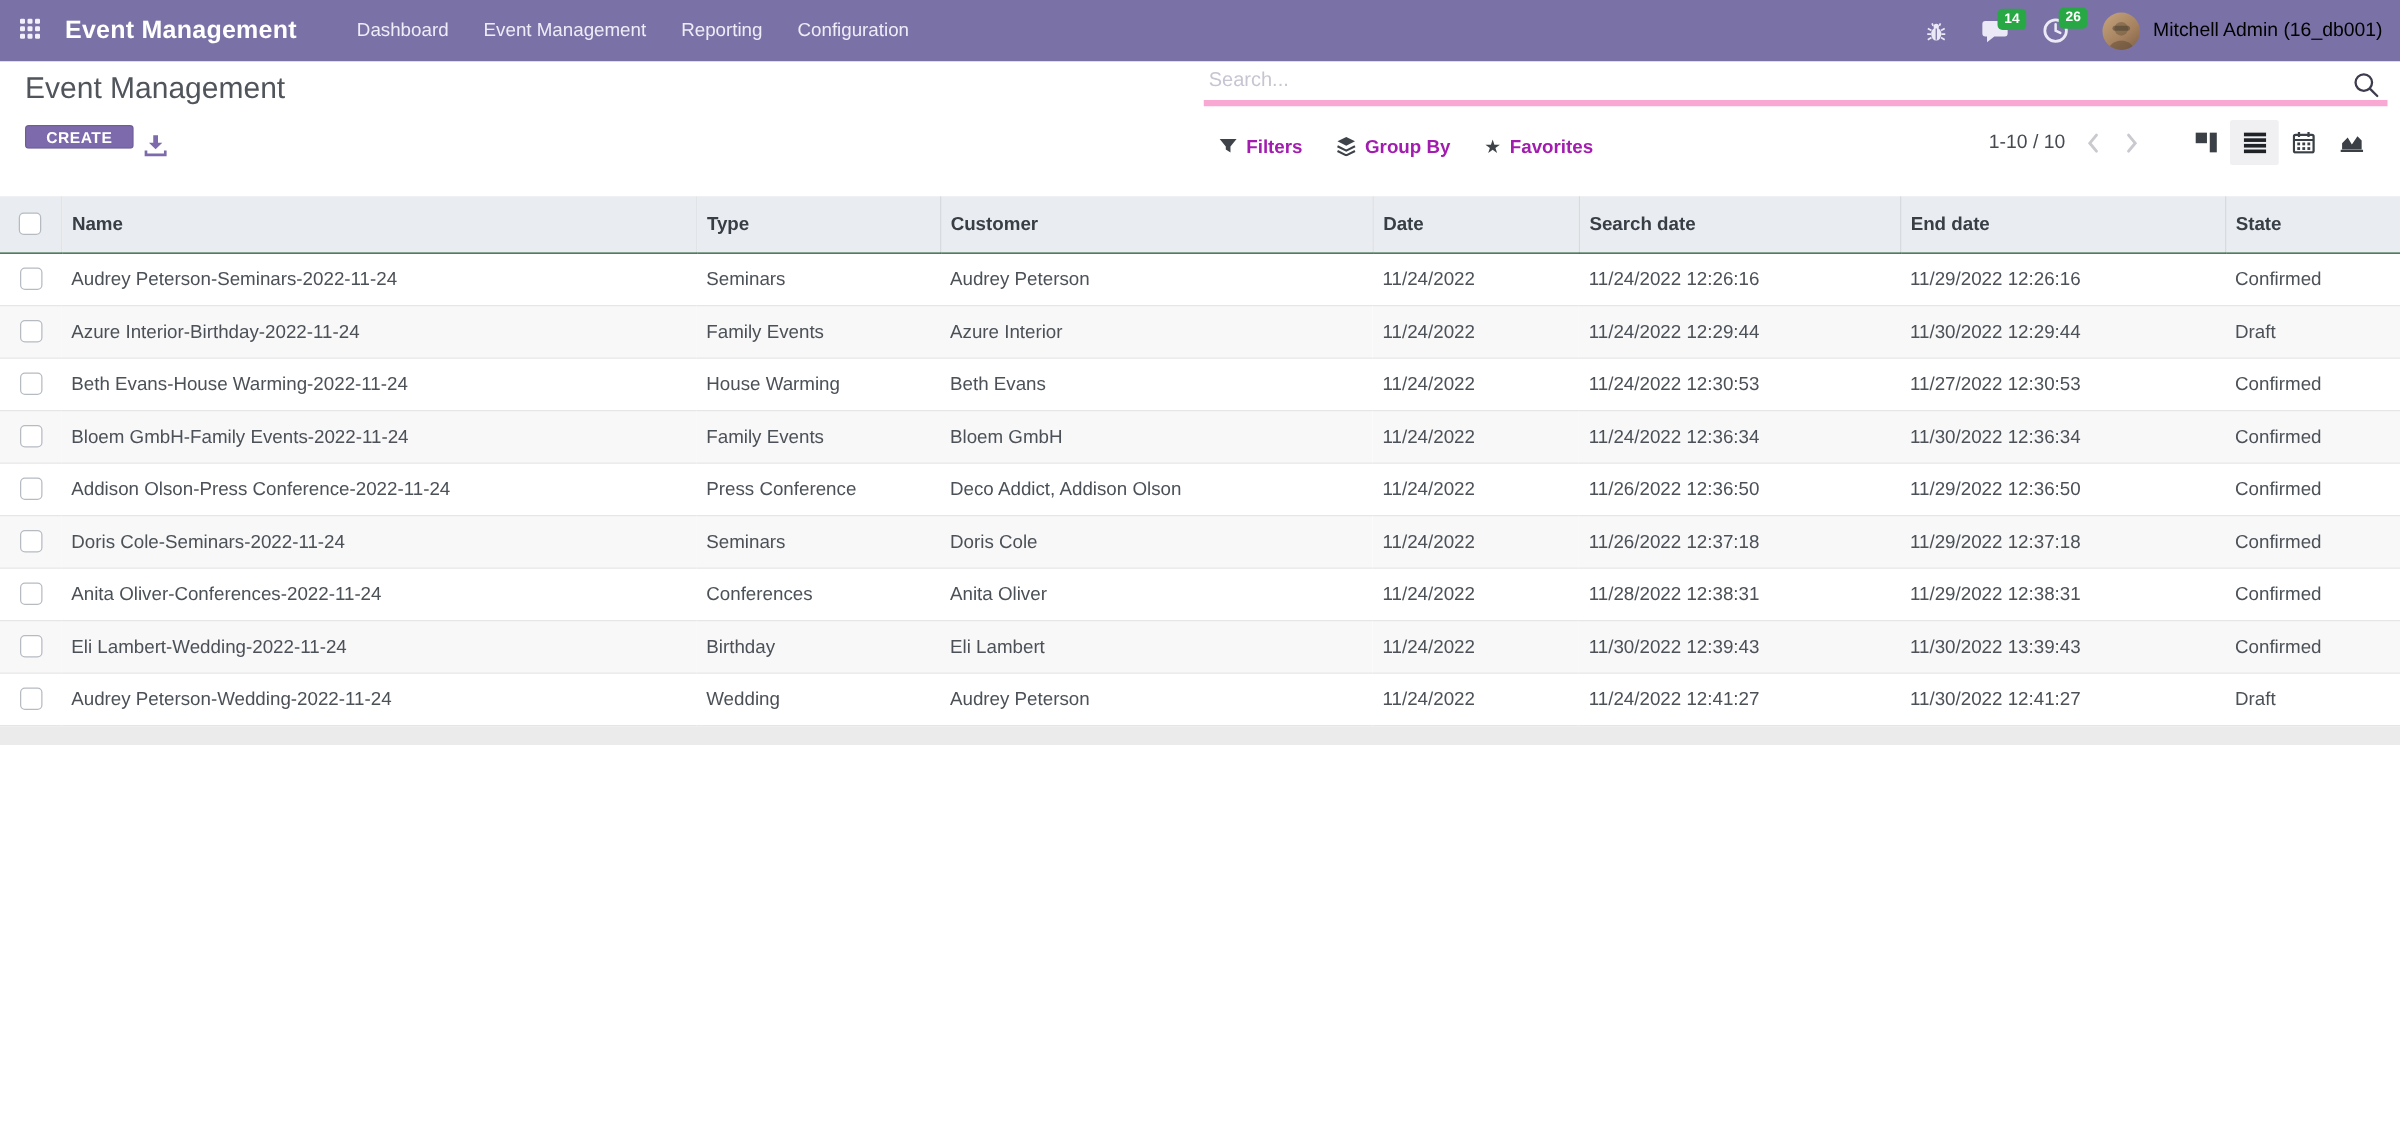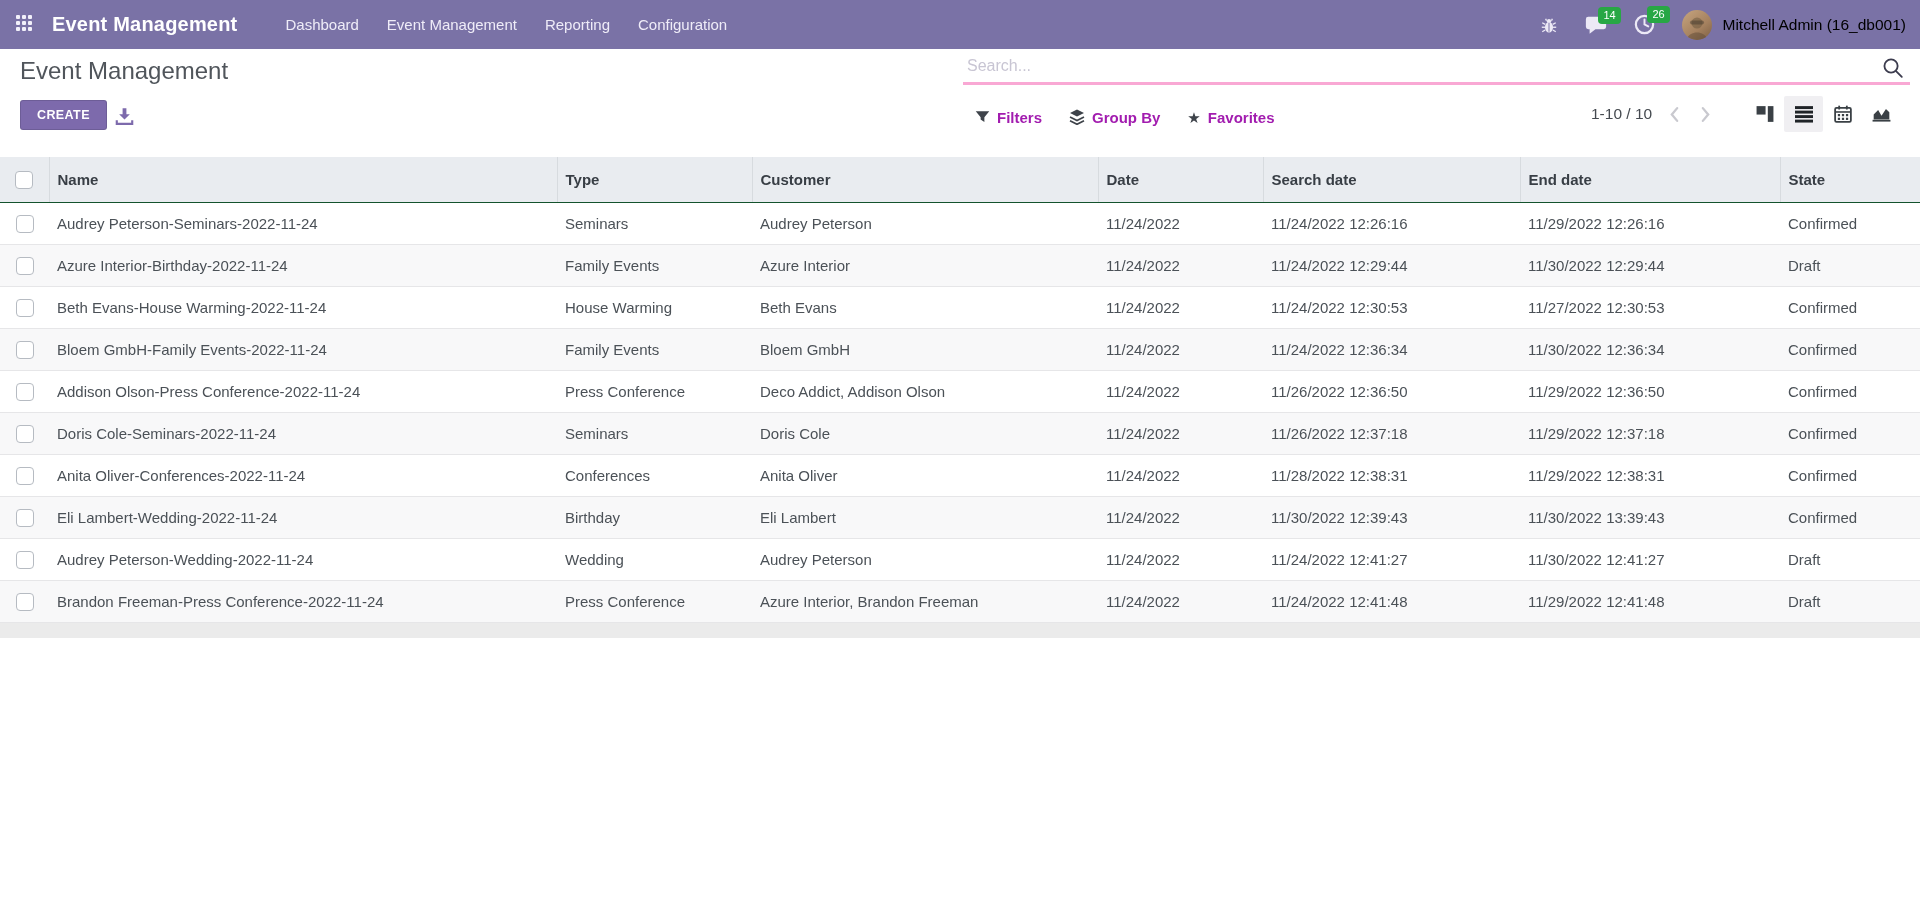--- a/index.html
+++ b/index.html
@@ -33,49 +33,49 @@
   .menu-item {
     color: #efecf8; font-size: 15px; padding: 0 14px; height: 49px;
     display: flex; align-items: center; cursor: pointer; white-space: nowrap;
     text-decoration: none;
   }
   .systray { margin-left: auto; display: flex; align-items: center; gap: 27px; }
   .tray-btn { position: relative; display: flex; align-items: center; cursor: pointer; }
   .badge {
     position: absolute; top: -8px; left: 13px;
     background: var(--badge-green, #28a745); color: #fff;
-    font-size: 11px; font-weight: 400; line-height: 1;
+    font-size: 11px; font-weight: 700; line-height: 1;
     padding: 3px 5px; border-radius: 4px;
   }
   .user-menu { display: flex; align-items: center; gap: 10px; cursor: pointer; }
   .avatar {
     width: 30px; height: 30px; border-radius: 50%; overflow: hidden; flex: none;
     background: linear-gradient(140deg, #c7a57f 0%, #a5815f 60%, #7d5f43 100%);
     position: relative;
   }
   .avatar svg { position: absolute; left: 0; top: 2px; }
   .user-name { color: #000000; font-size: 15.5px; white-space: nowrap; }
 
   
   .breadcrumb-title {
     position: absolute; left: 20px; top: 57px;
     font-size: 24px; font-weight: 400; color: #50555b;
   }
   .search-box { position: absolute; left: 963px; top: 55px; width: 947px; height: 36px; }
   .search-box input {
     width: 100%; height: 30px; border: none; outline: none;
-    border-bottom: 3px solid #f9a8d4; font-size: 16px;
+    border-bottom: 5px solid #f9a8d4; font-size: 16px;
     font-family: "Liberation Sans", sans-serif; color: #444; padding: 0 30px 6px 4px;
     background: transparent;
   }
   .search-box input::placeholder { color: #c8c5d3; }
   .search-icon { position: absolute; right: 6px; top: 2px; cursor: pointer; }
 
   .create-btn {
-    position: absolute; left: 20px; top: 100px; height: 30px;
+    position: absolute; left: 20px; top: 100px; height: 19px;
     background: var(--accent, #7d6aac); color: #fff; border: 1px solid rgba(0,0,0,.12);
     border-radius: 3px; font-size: 12.5px; font-weight: 700; letter-spacing: .4px;
     padding: 0 16px; cursor: pointer; font-family: "Liberation Sans", sans-serif;
   }
   .export-btn {
     position: absolute; left: 113px; top: 105px; cursor: pointer;
     width: 22px; height: 22px; display: flex; align-items: center; justify-content: center;
   }
 
   .filter-bar {
@@ -391,28 +391,18 @@
           <tr>
             <td class="cb"><span class="checkbox"></span></td>
             <td>Audrey Peterson-Wedding-2022-11-24</td>
             <td>Wedding</td>
             <td>Audrey Peterson</td>
             <td>11/24/2022</td>
             <td>11/24/2022 12:41:27</td>
             <td>11/30/2022 12:41:27</td>
             <td>Draft</td>
           </tr>
-          <tr>
-            <td class="cb"><span class="checkbox"></span></td>
-            <td>Brandon Freeman-Press Conference-2022-11-24</td>
-            <td>Press Conference</td>
-            <td>Azure Interior, Brandon Freeman</td>
-            <td>11/24/2022</td>
-            <td>11/24/2022 12:41:48</td>
-            <td>11/29/2022 12:41:48</td>
-            <td>Draft</td>
-          </tr>
       </tbody>
     </table>
     <div class="list-footer"></div>
   </div>
 
 </div>
 
 </body></html>

